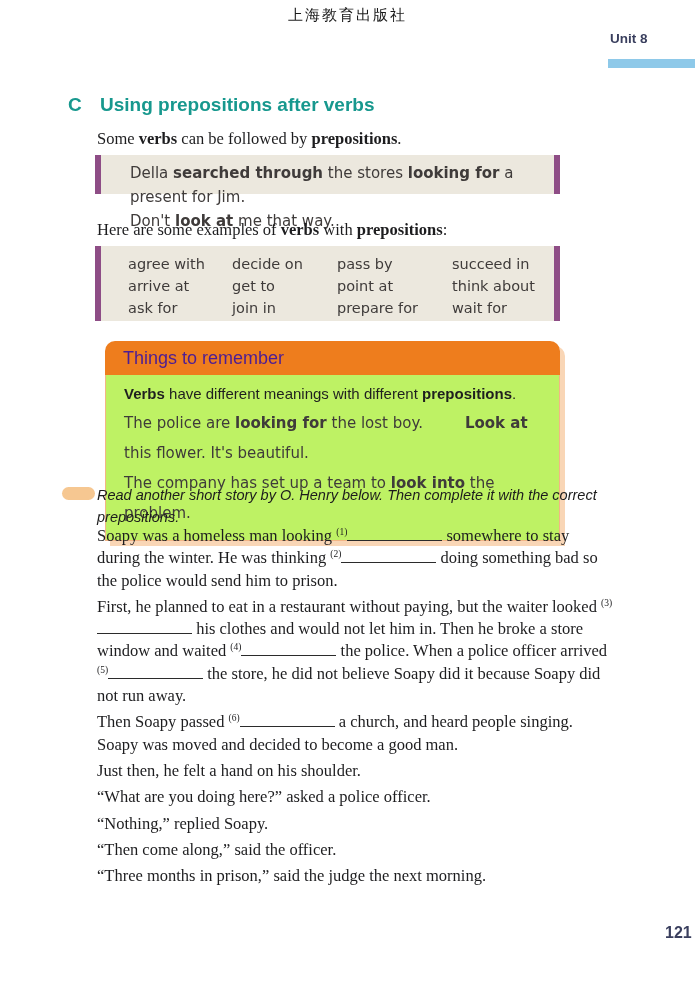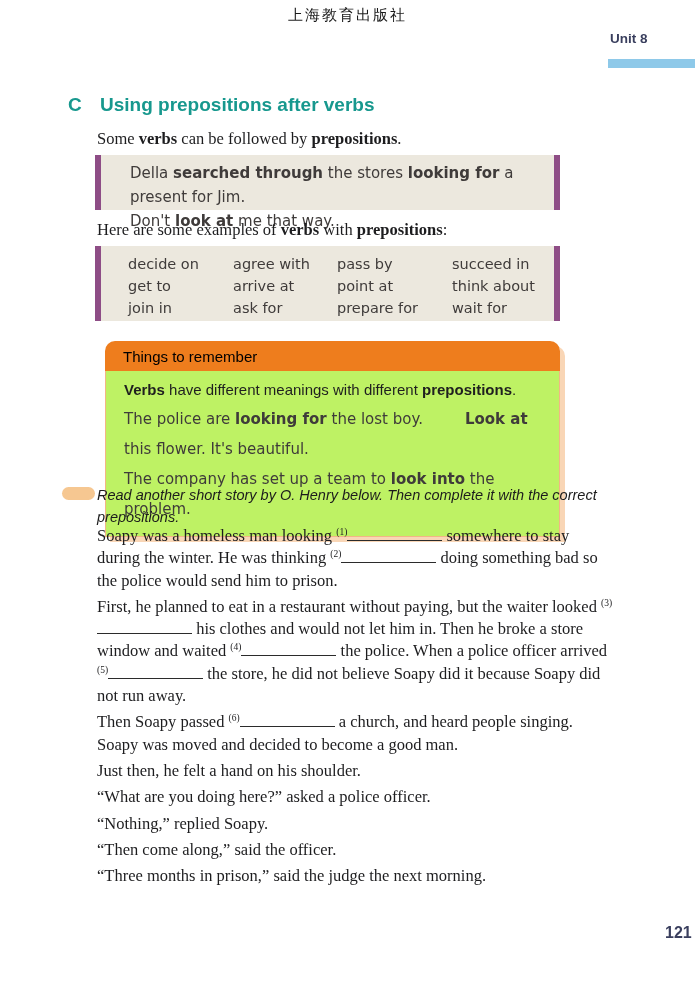--- a/index.html
+++ b/index.html
@@ -22,33 +22,33 @@
 
   .para { position:absolute; left:97px; margin:0; font-size:16.5px; color:#1d1d1f; }
   #intro-para { top:129px; }
   #examples-para { top:220px; }
   .b { font-weight:bold; }
 
   
   .ex-box { position:absolute; left:95px; width:465px; background:#ece8de; box-sizing:border-box; }
   .ex-box::before, .ex-box::after { content:""; position:absolute; top:0; bottom:0; width:6px; background:#8e4d86; }
   .ex-box::before { left:0; } .ex-box::after { right:0; }
-  #sentence-box { top:155px; height:55px; padding:6px 0 0 35px; }
+  #sentence-box { top:155px; height:39px; padding:6px 0 0 35px; }
   #verb-box { top:246px; height:75px; padding:7px 0 0 33px; }
   .hand { font-family:"DejaVu Sans", sans-serif; color:#3f3b3a; }
   #sentence-box .hand-line { font-size:15px; line-height:24px; }
   .verb-grid { display:flex; }
   .verb-col { font-family:"DejaVu Sans", sans-serif; color:#3f3b3a; font-size:14.5px; line-height:22px; }
   .verb-col.c0 { width:104px; } .verb-col.c1 { width:105px; } .verb-col.c2 { width:115px; }
 
   
   .remember { position:absolute; left:105px; top:341px; width:455px;
     border-radius:10px 10px 0 0; box-shadow:5px 5px 0 #f9d6b6; box-sizing:border-box; }
-  .remember-header { background:#ee7d1d; color:#000000; font-family:"Liberation Sans", sans-serif;
-    font-size:15px; padding:7px 0 6px 18px; border-radius:10px 10px 0 0; }
+  .remember-header { background:#ee7d1d; color:#4c1d95; font-family:"Liberation Sans", sans-serif;
+    font-size:18px; padding:7px 0 6px 18px; border-radius:10px 10px 0 0; }
   .remember-body { background:#bef264; border:1px solid #f3b586; border-top:none;
     padding:10px 12px 12px 18px; }
   .rule-line { font-family:"Liberation Sans", sans-serif; font-size:15px; color:#1f1f1f; margin:0 0 6px 0; }
   .hand-line { font-size:15px; line-height:30px; margin:0; }
   .gap { display:inline-block; width:42px; }
 
   
   .marker { position:absolute; left:62px; top:487px; width:33px; height:13px;
     background:#f6c791; border-radius:7px; }
   .instruction { position:absolute; left:97px; top:484px; width:505px; margin:0;
@@ -89,29 +89,29 @@
       <span>Don't </span><span class="b">look at</span><span> me that way.</span>
     </div>
   </div>
 
   <p class="para" id="examples-para">
     <span>Here are some examples of </span><span class="b">verbs</span><span> with </span><span class="b">prepositions</span><span>:</span>
   </p>
 
   <div class="ex-box" id="verb-box">
     <div class="verb-grid">
+      <div class="verb-col c0">
+        <div>agree with</div>
+        <div>arrive at</div>
+        <div>ask for</div>
+      </div>
       <div class="verb-col c1">
         <div>decide on</div>
         <div>get to</div>
         <div>join in</div>
-      </div>
-      <div class="verb-col c0">
-        <div>agree with</div>
-        <div>arrive at</div>
-        <div>ask for</div>
       </div>
       <div class="verb-col c2">
         <div>pass by</div>
         <div>point at</div>
         <div>prepare for</div>
       </div>
       <div class="verb-col c3">
         <div>succeed in</div>
         <div>think about</div>
         <div>wait for</div>

